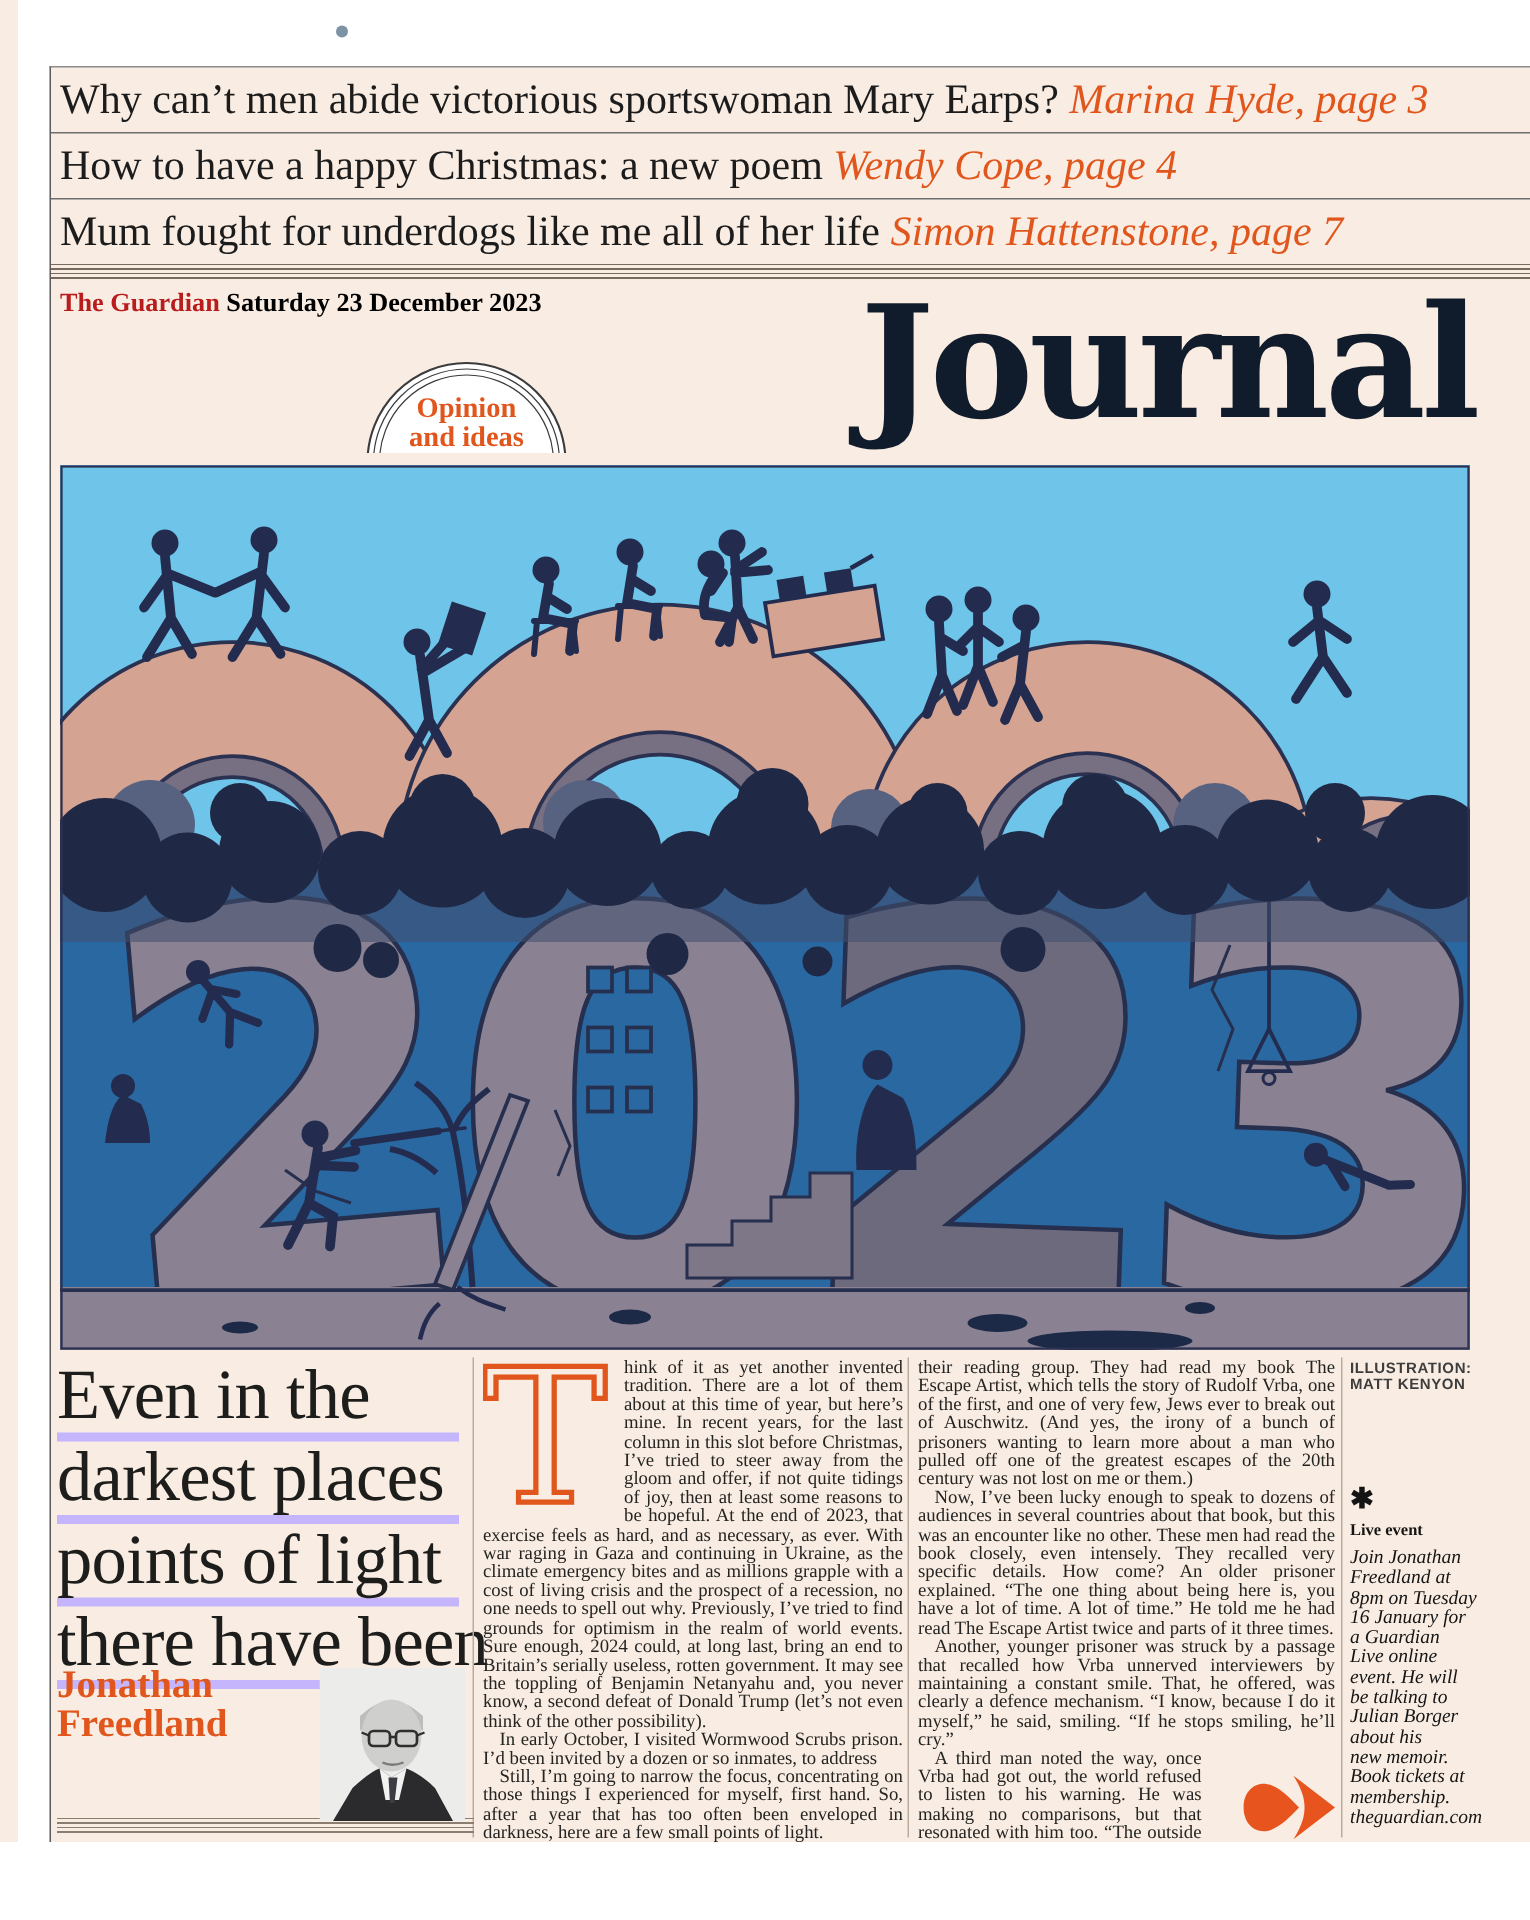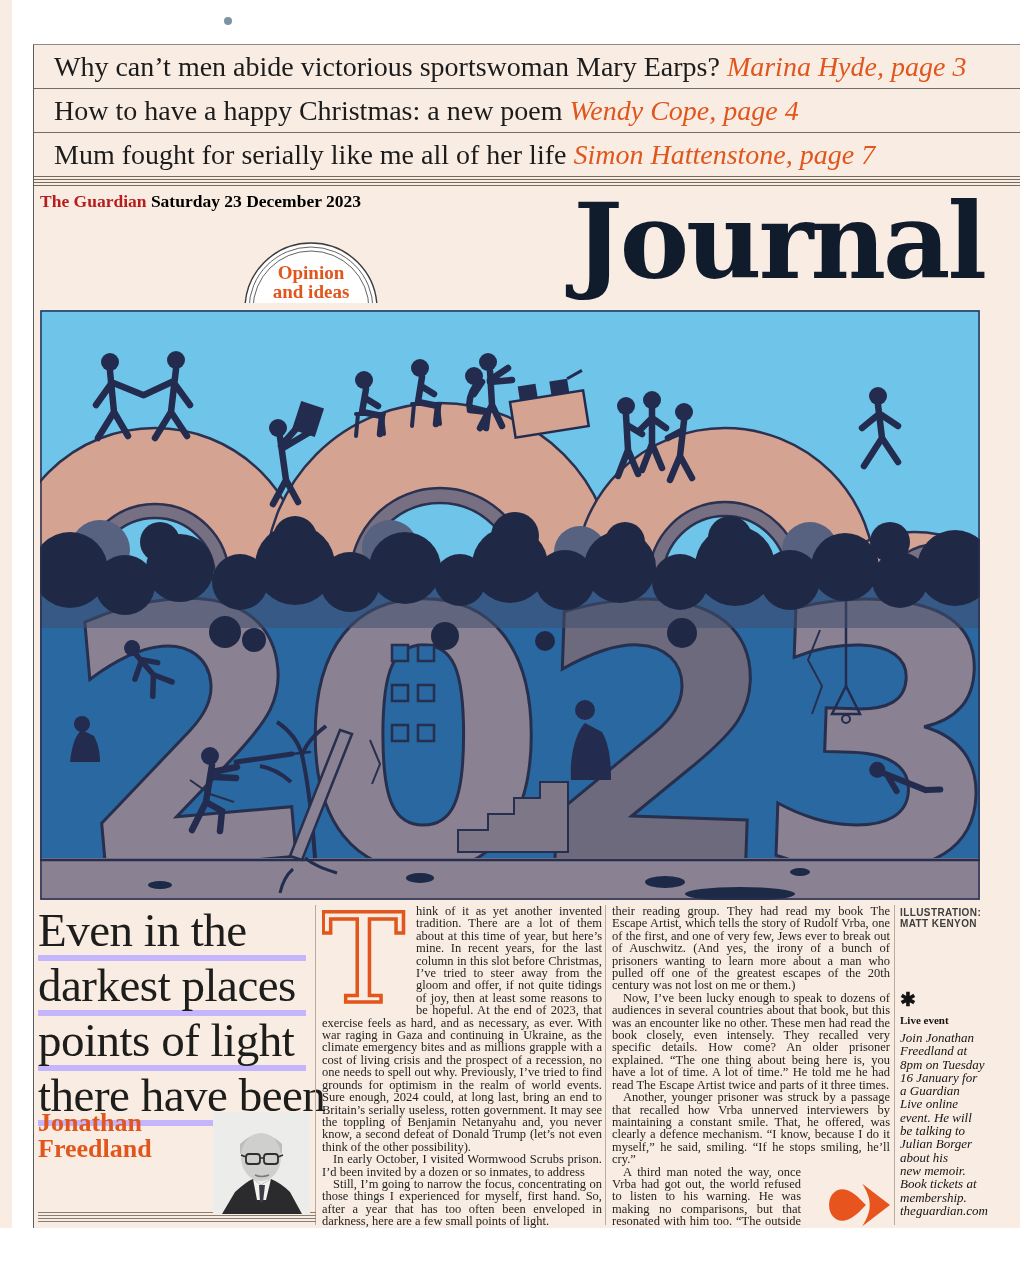--- a/index.html
+++ b/index.html
@@ -3,21 +3,21 @@
 <meta charset="utf-8">
 <style>
   html,body{margin:0;padding:0;background:#fff;}
   .page{position:relative;width:1020px;height:1280px;background:#ffffff;overflow:hidden;
         font-family:"Liberation Serif",serif;color:#1e1e1c;}
   .edge-strip{position:absolute;left:0;top:0;width:12px;height:1228px;background:#f9ece2;}
   .top-dot{position:absolute;left:224px;top:17px;width:8px;height:8px;border-radius:50%;background:#7c93a4;}
   .main{position:absolute;left:33px;top:44px;width:987px;height:1184px;background:#f9ece2;
         border-left:1px solid #5c5c5c;border-top:1px solid #8a8a8a;box-sizing:border-box;}
   
-  .teaser-row{height:43px;line-height:43px;padding-left:20px;border-bottom:1px solid #6e6e6e;
+  .teaser-row{height:43px;line-height:43px;padding-left:6px;border-bottom:1px solid #6e6e6e;
         font-size:28px;color:#1c1c1c;white-space:nowrap;overflow:hidden;}
   .teaser-by{font-style:italic;color:#e0561c;}
   .rules4{height:10px;background:repeating-linear-gradient(to bottom,#77695c 0 1px,rgba(0,0,0,0) 1px 3px);}
   
   .masthead{position:relative;height:120px;overflow:hidden;}
   .paper-date{position:absolute;left:6px;top:5px;font-size:17.5px;font-weight:bold;}
   .paper-name{color:#b91c1c;margin-top:42px;}
   .issue-date{color:#000000;}
   .journal{position:absolute;right:36px;top:4px;font-family:"DejaVu Serif",serif;font-weight:bold;
         font-size:104px;line-height:1.0;letter-spacing:-3px;color:#101b2b;}
@@ -53,21 +53,21 @@
 <body>
 
 <div class="page">
   <div class="edge-strip"></div>
   <div class="top-dot"></div>
 
   <div class="main">
 
     <div class="teaser-row"><span>Why can’t men abide victorious sportswoman Mary Earps? </span><span class="teaser-by">Marina Hyde, page 3</span></div>
     <div class="teaser-row"><span>How to have a happy Christmas: a new poem </span><span class="teaser-by">Wendy Cope, page 4</span></div>
-    <div class="teaser-row" style="border-bottom:none;"><span>Mum fought for serially like me all of her life </span><span class="teaser-by">Simon Hattenstone, page 7</span></div>
+    <div class="teaser-row" style="border-bottom:none;"><span>Mum fought for underdogs like me all of her life </span><span class="teaser-by">Simon Hattenstone, page 7</span></div>
     <div class="rules4"></div>
 
     <div class="masthead">
       <div class="paper-date">
         <span class="paper-name">The Guardian </span><span class="issue-date">Saturday 23 December 2023</span>
       </div>
       <div class="journal">Journal</div>
       <div class="badge">
         <svg width="150" height="72" viewBox="0 0 150 72">
           <circle cx="75" cy="78" r="66" fill="#ffffff" stroke="#3b3b3b" stroke-width="1.4"></circle>

